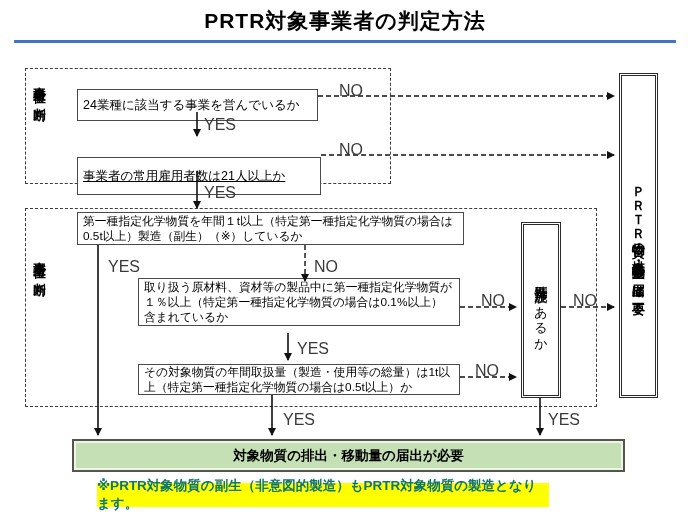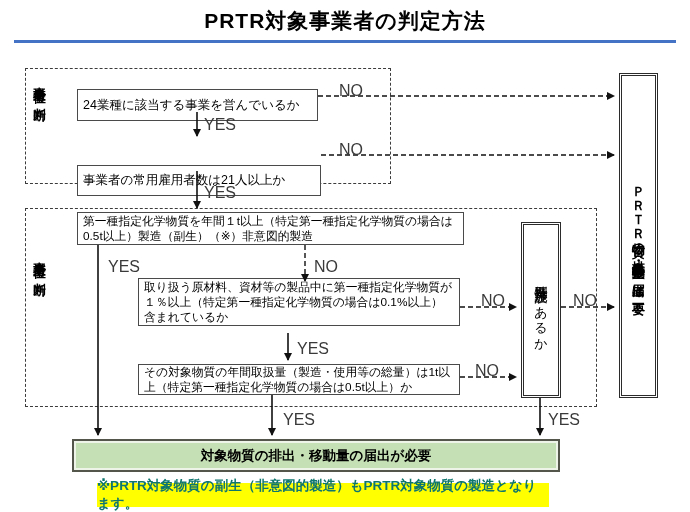--- a/index.html
+++ b/index.html
@@ -62,45 +62,45 @@
   <div class="abs section" style="left:25px;top:68px;width:364px;height:114px;"></div>
   <div class="abs sec-label" style="left:33px;top:77px;height:98px;">事業者単位で判断</div>
 
   <div class="abs section" style="left:25px;top:208px;width:570px;height:197px;"></div>
   <div class="abs sec-label" style="left:33px;top:252px;height:110px;">事業所単位で判断</div>
 
   <div class="abs qbox single" style="left:77px;top:80px;width:241px;height:32px;">
     <span>24業種に該当する事業を営んでいるか</span>
   </div>
 
-  <div class="abs qbox single" style="left:77px;top:156px;width:244px;height:31px;">
+  <div class="abs qbox single" style="left:77px;top:148px;width:244px;height:38px;text-decoration:underline;">
     <span>事業者の常用雇用者数は21人以上か</span>
   </div>
 
   <div class="abs qbox" style="left:77px;top:212px;width:387px;height:33px;">
-    <span>第一種指定化学物質を年間１t以上（特定第一種指定化学物質の場合は0.5t以上）製造（副生）（※）非意図的製造</span>
+    <span>第一種指定化学物質を年間１t以上（特定第一種指定化学物質の場合は0.5t以上）製造（副生）（※）しているか</span>
   </div>
 
   <div class="abs qbox" style="left:138px;top:278px;width:322px;height:48px;">
     <span>取り扱う原材料、資材等の製品中に第一種指定化学物質が１％以上（特定第一種指定化学物質の場合は0.1%以上）含まれているか</span>
   </div>
 
   <div class="abs qbox" style="left:138px;top:364px;width:322px;height:31px;">
     <span>その対象物質の年間取扱量（製造・使用等の総量）は1t以上（特定第一種指定化学物質の場合は0.5t以上）か</span>
   </div>
 
   <div class="abs vbox" style="left:521px;top:222px;width:40px;height:176px;">
     <span>特別要件施設があるか</span>
   </div>
 
   <div class="abs vbox bold" style="left:619px;top:73px;width:39px;height:325px;">
     <span>ＰＲＴＲ物質の排出量・移動量の届出は不要</span>
   </div>
 
-  <div class="abs result" style="left:72px;top:439px;width:488px;height:33px;">
+  <div class="abs result" style="left:72px;top:439px;width:553px;height:33px;">
     <span>対象物質の排出・移動量の届出が必要</span>
   </div>
 
   <div class="abs note" style="left:97px;top:483px;width:452px;height:24px;">
     <span>※PRTR対象物質の副生（非意図的製造）もPRTR対象物質の製造となります。</span>
   </div>
 
   <svg class="overlay" width="690" height="512" viewBox="0 0 690 512">
     <defs>
       <marker id="ah" markerWidth="9" markerHeight="8" refX="7" refY="4" orient="auto" markerUnits="userSpaceOnUse">

